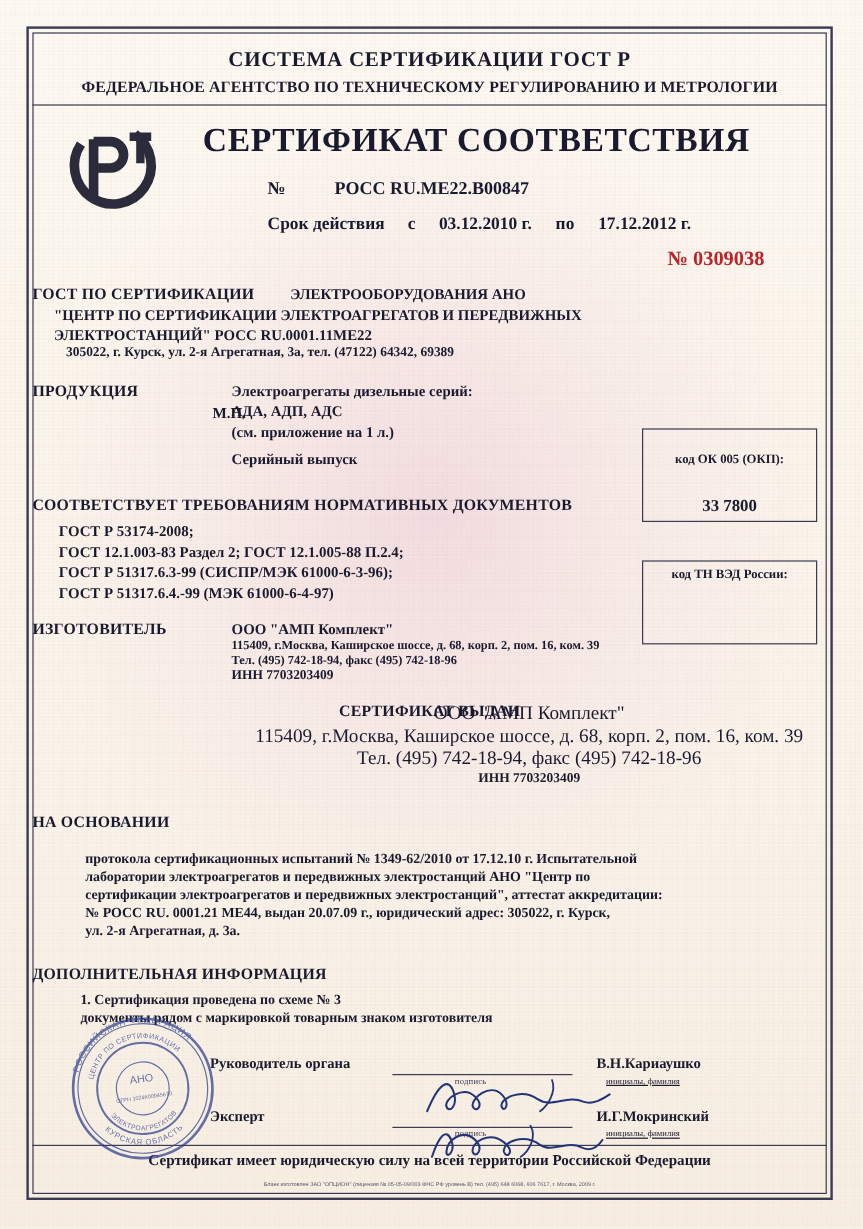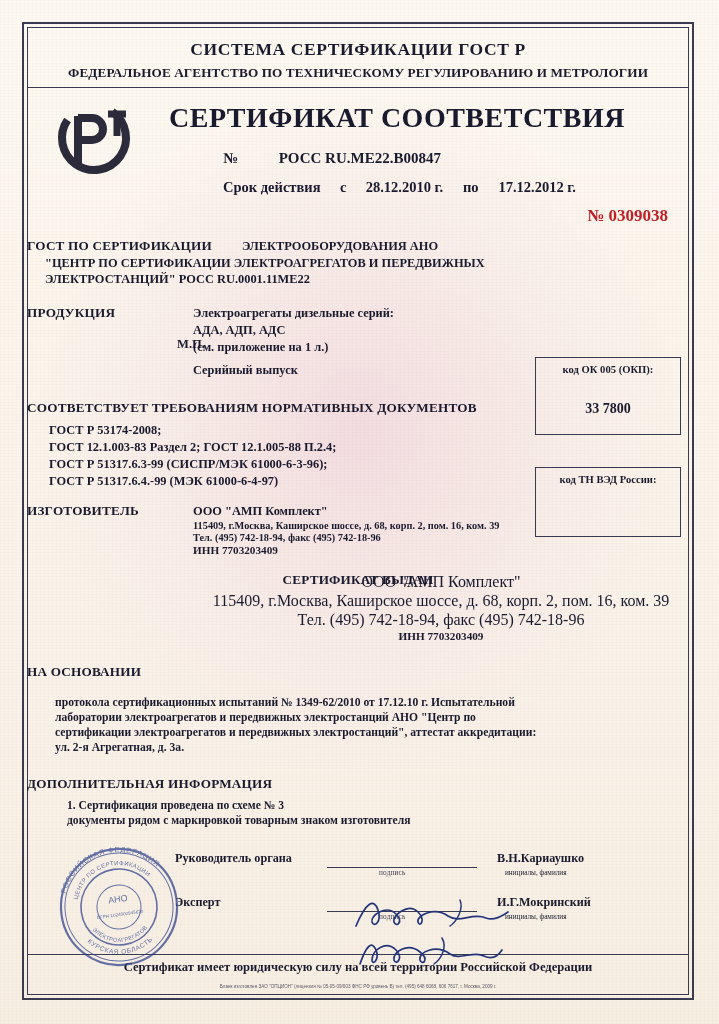--- a/index.html
+++ b/index.html
@@ -102,21 +102,21 @@
   .validline {
     margin: 12px 0 0 0;
     padding-left: 196px;
     font-size: 14.5px;
     font-weight: bold;
   }
   .validline .sp1 { display:inline-block; width: 38px; }
   .validline .sp2 { display:inline-block; width: 48px; text-align:center;}
   .blanknum {
     text-align: right;
-    padding-right: 21px;
+    padding-right: 52px;
     margin-top: 10px;
     font-size: 17px;
     font-weight: bold;
     color: #c02026;
   }
   .blanknum .hash { color:#c02026; }
 
   .sec-label {
     font-size: 13.2px;
     font-weight: bold;
@@ -142,21 +142,21 @@
   .okp-box {
     position: absolute;
     left: 508px;
     top: 330px;
     width: 146px;
     height: 78px;
     border: 1px solid #3a3a52;
     box-sizing: border-box;
     text-align: center;
   }
-  .okp-box .cap { font-size: 10.6px; font-weight: bold; margin-top: 6px; text-align: center; }
+  .okp-box .cap { font-size: 10.6px; font-weight: bold; margin-top: 20px; text-align: center; }
   .okp-box .val { font-size: 14px; font-weight: bold; margin-top: 26px; }
   .tnved-box {
     position: absolute;
     left: 508px;
     top: 440px;
     width: 146px;
     height: 70px;
     border: 1px solid #3a3a52;
     box-sizing: border-box;
     text-align: center;
@@ -171,34 +171,34 @@
   .maker .addr { padding-left: 166px; margin-top: -16px; }
   .maker .addr div { margin-top: 1px; }
   .maker .name { font-size: 12.4px; font-weight: bold; }
   .maker .a1 { font-size: 10.3px; font-weight: bold; }
 
   .issued { margin-top: 16px; position: relative; text-align: center; }
   .issued .addr { padding-left: 166px; margin-top: -16px; }
   .issued .addr div { margin-top: 1px; }
 
   .osnov { margin-top: 22px; }
-  .osnov-body { padding-left: 28px; margin-top: 16px; }
+  .osnov-body { padding-left: 44px; margin-top: 16px; }
   .osnov-body div { margin-top: 2px; font-size: 11.6px; font-weight: bold; }
 
   .dopinfo { margin-top: 22px; }
   .dopinfo-body { padding-left: 40px; margin-top: 7px; }
   .dopinfo-body div { margin-top: 2px; font-size: 11.6px; font-weight: bold; }
 
   .signs { margin-top: 14px; position: relative; height: 96px; }
   .sig-row { position: relative; height: 42px; }
   .sig-label { position:absolute; left: 148px; font-size: 12.2px; font-weight: bold; }
   .sig-line { position:absolute; width: 150px; border-bottom: 0.8px solid #3a3a52; }
   .sig-cap { position:absolute; font-size: 7.2px; color:#3a3a52; letter-spacing:0.2px;}
   .sig-name { position:absolute; font-size: 12.2px; font-weight: bold; }
-  .sig-name-cap { position:absolute; font-size: 7.2px; }
+  .sig-name-cap { position:absolute; font-size: 7.2px; text-decoration: underline; }
 
   .mp { position: absolute; left: 150px; top: 310px; font-size: 12.6px; font-weight: bold; }
 
   .footer-rule {
     position: absolute;
     left: 0; right: 0;
     bottom: 40px;
     border-bottom: 1.3px solid #3a3a52;
   }
   .footer-txt {
@@ -255,36 +255,37 @@
     <div class="title">СЕРТИФИКАТ СООТВЕТСТВИЯ</div>
 
     <div class="numline">
       <span class="lbl">№</span>
       <span>РОСС RU.МЕ22.В00847</span>
     </div>
 
     <div class="validline">
       <span>Срок действия</span>
       <span class="sp1" style="text-align:center;">с</span>
-      <span>28.12.2010 г.</span>
+      <span>03.12.2010 г.</span>
       <span class="sp2">по</span>
       <span>17.12.2012 г.</span>
     </div>
 
     <div class="blanknum">
       <span class="hash">№</span>
       <span>0309038</span>
     </div>
 
     <div class="organ-block">
       <span class="sec-label">ГОСТ ПО СЕРТИФИКАЦИИ</span>
       <span class="body-txt" style="padding-left:26px;">ЭЛЕКТРООБОРУДОВАНИЯ АНО</span>
       <div class="organ-lines">
         <div class="body-txt">"ЦЕНТР ПО СЕРТИФИКАЦИИ ЭЛЕКТРОАГРЕГАТОВ И ПЕРЕДВИЖНЫХ</div>
         <div class="body-txt">ЭЛЕКТРОСТАНЦИЙ"  РОСС RU.0001.11МЕ22</div>
+        <div class="small-txt" style="padding-left:10px;">305022, г. Курск,  ул. 2-я Агрегатная, 3а, тел. (47122) 64342, 69389</div>
       </div>
     </div>
 
     <div class="prod-block">
       <div class="sec-label">ПРОДУКЦИЯ</div>
       <div class="prod-lines">
         <div class="body-txt">Электроагрегаты дизельные серий:</div>
         <div class="body-txt">АДА, АДП, АДС</div>
         <div class="body-txt">(см. приложение на 1 л.)</div>
         <div class="body-txt" style="margin-top:8px;">Серийный выпуск</div>
@@ -320,20 +321,21 @@
         <div class="small-txt">ИНН 7703203409</div>
       </div>
     </div>
 
     <div class="osnov">
       <div class="sec-label">НА ОСНОВАНИИ</div>
       <div class="osnov-body">
         <div>протокола сертификационных испытаний № 1349-62/2010 от 17.12.10 г.  Испытательной</div>
         <div>лаборатории электроагрегатов и передвижных электростанций АНО  "Центр по</div>
         <div>сертификации электроагрегатов и передвижных электростанций", аттестат аккредитации:</div>
+        <div>№ РОСС RU. 0001.21 МЕ44, выдан  20.07.09 г., юридический адрес: 305022, г. Курск,</div>
         <div>ул. 2-я Агрегатная, д. 3а.</div>
       </div>
     </div>
 
     <div class="dopinfo">
       <div class="sec-label">ДОПОЛНИТЕЛЬНАЯ ИНФОРМАЦИЯ</div>
       <div class="dopinfo-body">
         <div>1. Сертификация проведена по схеме № 3</div>
         <div>документы рядом с маркировкой товарным знаком изготовителя</div>
       </div>

